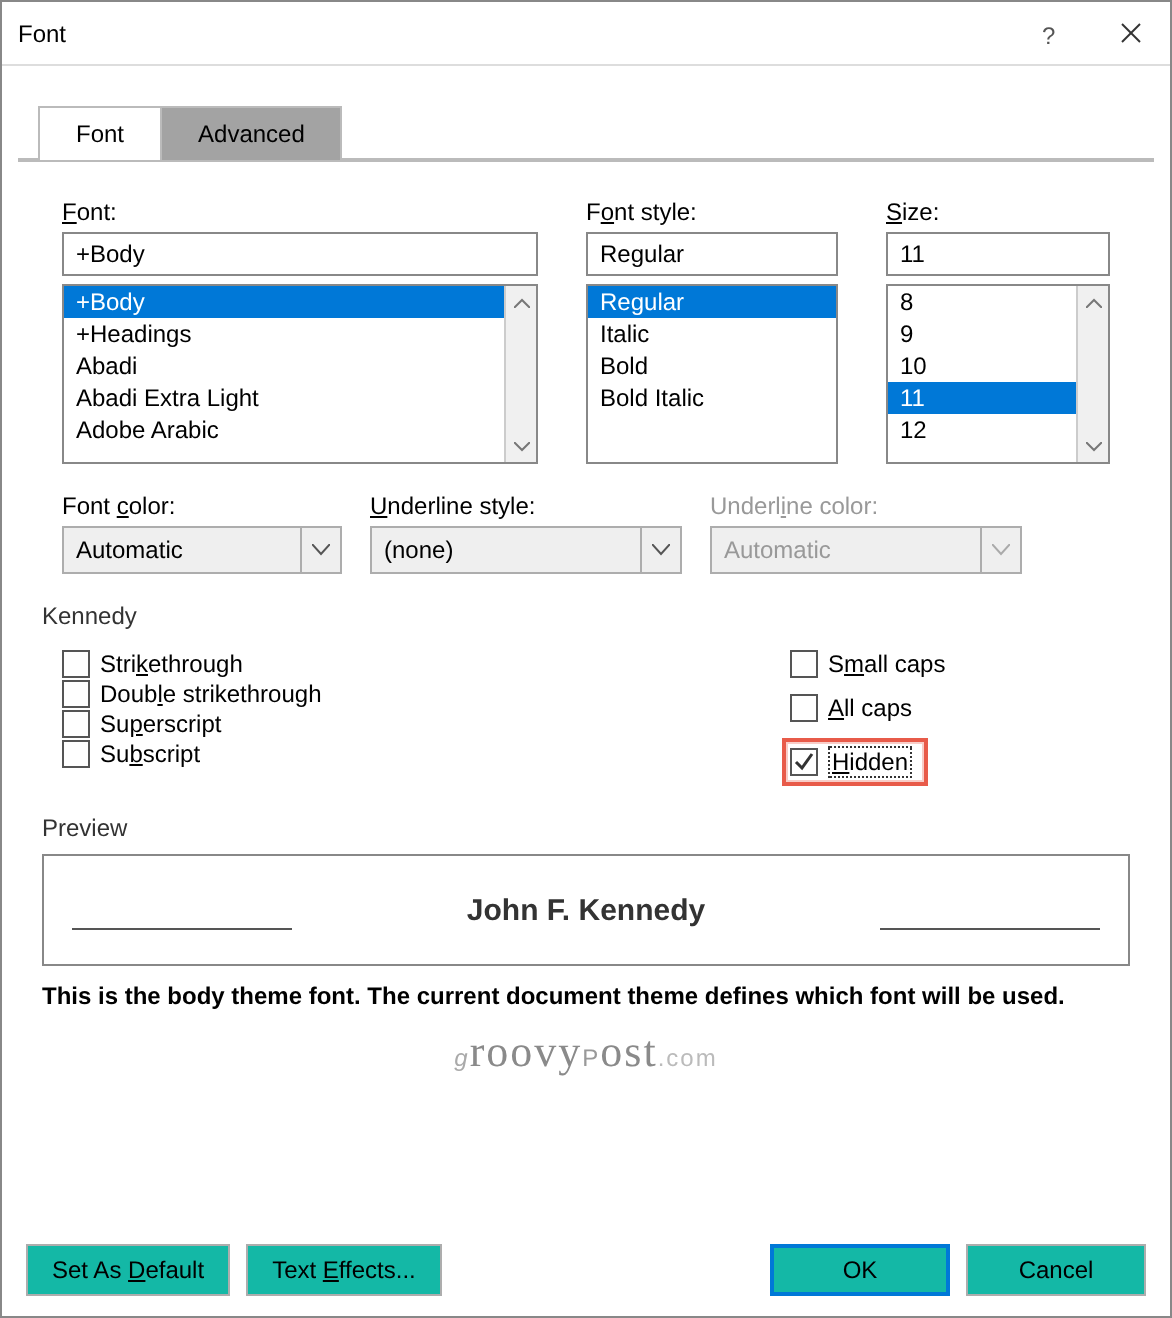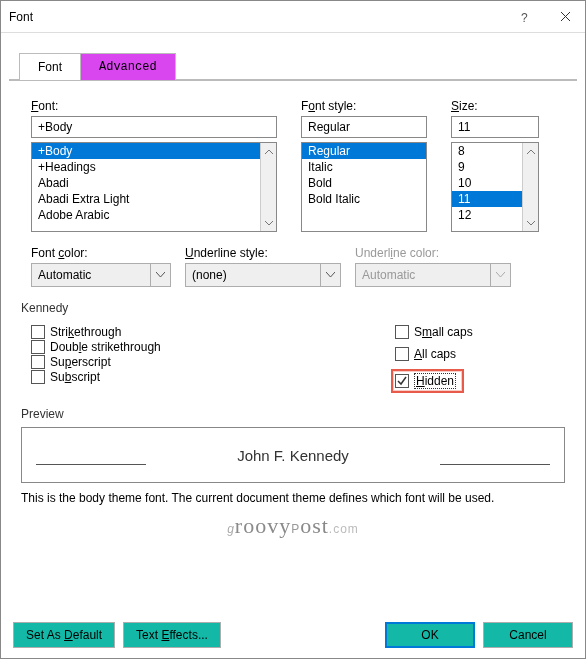--- a/index.html
+++ b/index.html
@@ -4,21 +4,21 @@
 <style>
 * { box-sizing: border-box; margin: 0; padding: 0; font-family: "Segoe UI", Tahoma, sans-serif; font-size: 12px; }
 body { background: #fff; }
 .dialog { width: 586px; height: 659px; border: 1px solid #888; background: #fff; position: relative; }
 .titlebar { height: 32px; display: flex; align-items: center; padding-left: 8px; border-bottom: 1px solid #ddd; }
 .titlebar .title { flex: 1; }
 .titlebar .sysbtn { width: 40px; height: 32px; display: flex; align-items: center; justify-content: center; }
 .titlebar .sysbtn svg { pointer-events: none; }
 .tabs { display: flex; margin-top: 20px; margin-left: 18px; position: relative; z-index: 2; }
 .tab { padding: 6px 18px; border: 1px solid #bbb; border-bottom: none; background: #fff; margin-right: -1px; cursor: pointer; }
-.tab.inactive { background: #d946ef; font-family: Liberation Mono, monospace; }
+.tab.inactive { background: #a3a3a3; }
 .tab-border { margin: -1px 8px 0 8px; border: 1px solid #bbb; height: 2px; position: relative; z-index: 1; border-top: 1px solid #bbb; }
 .content { padding: 18px 30px 0 30px; }
 .row1 { display: flex; gap: 24px; }
 .col { display: flex; flex-direction: column; }
 .label { margin-bottom: 3px; }
 .textinput { border: 1px solid #888; padding: 3px 6px; background: #fff; }
 .listbox { border: 1px solid #888; margin-top: 4px; overflow: hidden; position: relative; }
 .listbox .items { overflow: hidden; }
 .listbox .item { padding: 1px 6px; white-space: nowrap; }
 .listbox .item.selected { background: #0078d7; color: #fff; }
@@ -32,25 +32,25 @@
 .dropdown.disabled .ddval, .dropdown.disabled .ddbtn { color: #999; }
 .section-label { margin-top: 14px; color: #333; margin-left: -10px; }
 .effects { display: flex; margin-top: 10px; }
 .effects .colL { flex: 1; display: flex; flex-direction: column; gap: 1px; }
 .effects .colR { width: 160px; display: flex; flex-direction: column; gap: 8px; }
 .chk { display: flex; align-items: center; gap: 5px; }
 .chk .box { width: 14px; height: 14px; border: 1px solid #555; display: flex; align-items: center; justify-content: center; }
 .chk .box svg { display: none; }
 .chk.checked .box svg { display: block; }
 .hidden-wrap { border: 2px solid #e85b4a; padding: 2px 6px 2px 2px; margin-left: -4px; width: fit-content; box-shadow: 0 0 0 1px rgba(232,91,74,0.3) inset; }
-.previewbox { border: 1px solid #888; margin-top: 6px; height: 56px; display: flex; align-items: center; justify-content: center; position: relative; margin-left: -10px; margin-right: -10px; }
+.previewbox { border: 1px solid #888; margin-top: 6px; height: 56px; display: flex; align-items: center; justify-content: center; position: relative; margin-left: -10px; margin-right: -10px; font-weight: bold; }
 .previewbox .line { position: absolute; height: 1px; background: #555; width: 110px; top: 36px; }
 .previewbox .line.l { left: 14px; } .previewbox .line.r { right: 14px; }
 .preview-text { font-size: 15px; color: #333; }
-.desc { margin-top: 8px; margin-left: -10px; }
+.desc { margin-top: 8px; margin-left: -10px; font-weight: bold; }
 .watermark { text-align: center; margin-top: 8px; font-family: Georgia, serif; font-size: 22px; color: #8a8a8a; letter-spacing: 1px; }
 .watermark .g { font-style: italic; color: #aaa; }
 .buttons { position: absolute; bottom: 10px; left: 0; right: 0; display: flex; padding: 0 12px; gap: 8px; }
 .btn { border: 1px solid #adadad; background: #14b8a6; padding: 5px 12px; cursor: pointer; min-width: 90px; text-align: center; }
 .btn.default { border: 1px solid #0078d7; outline: 1px solid #0078d7; outline-offset: -2px; }
 .spacer { flex: 1; }
 u.ak { text-decoration: underline; }
 </style>
 </head>
 <body>
@@ -110,21 +110,21 @@
         <input class="textinput" value="Regular" style="">
         <div class="listbox" style="height:90px">
           <div class="items">
             <div class="item selected">Regular</div>
             <div class="item">Italic</div>
             <div class="item">Bold</div>
             <div class="item">Bold Italic</div>
           </div>
         </div>
       </div>
-      <div class="col" style="width:88px">
+      <div class="col" style="width:112px">
         <div class="label"><u class="ak">S</u>ize:</div>
         <input class="textinput" value="11" style="">
         <div class="listbox" style="height:90px">
           <div class="items">
             <div class="item">8</div>
             <div class="item">9</div>
             <div class="item">10</div>
             <div class="item selected">11</div>
             <div class="item">12</div>
           </div>

